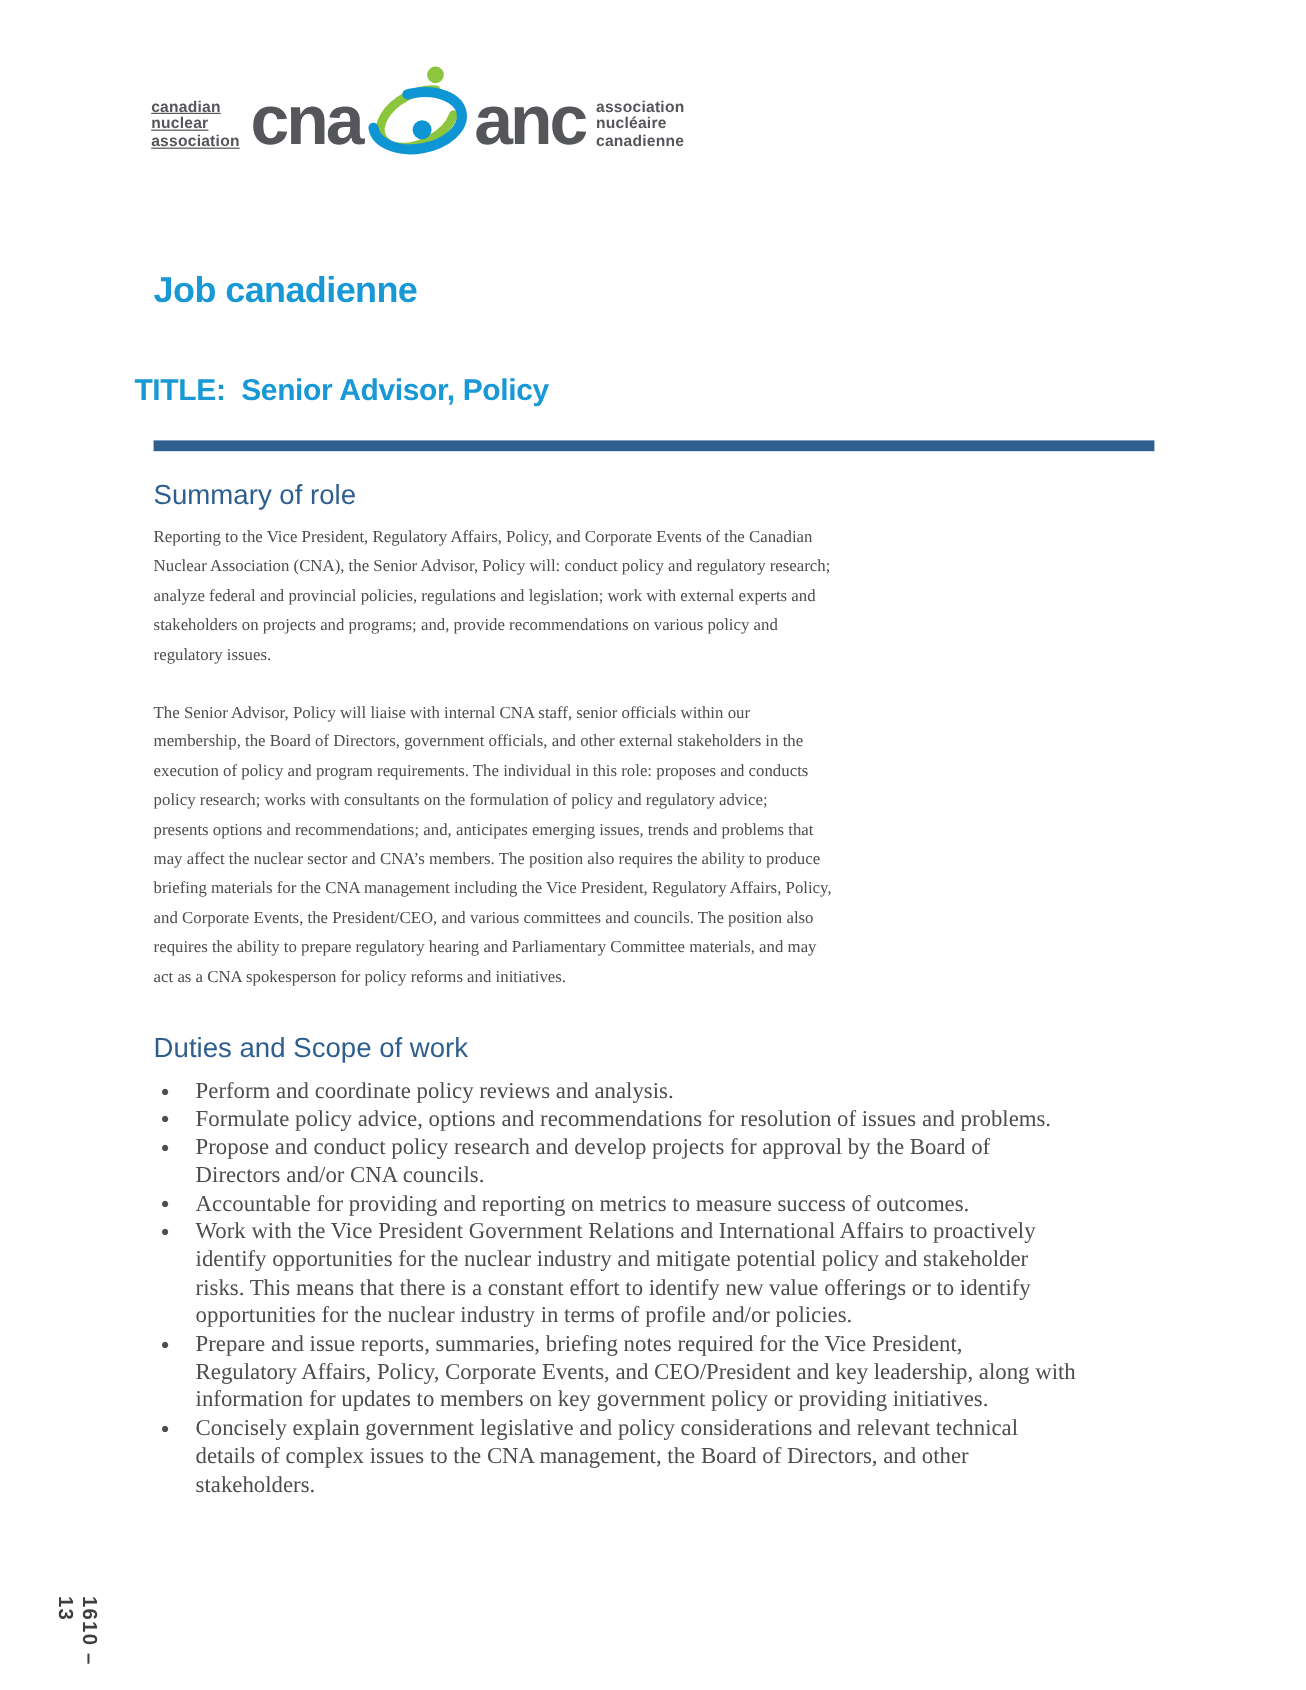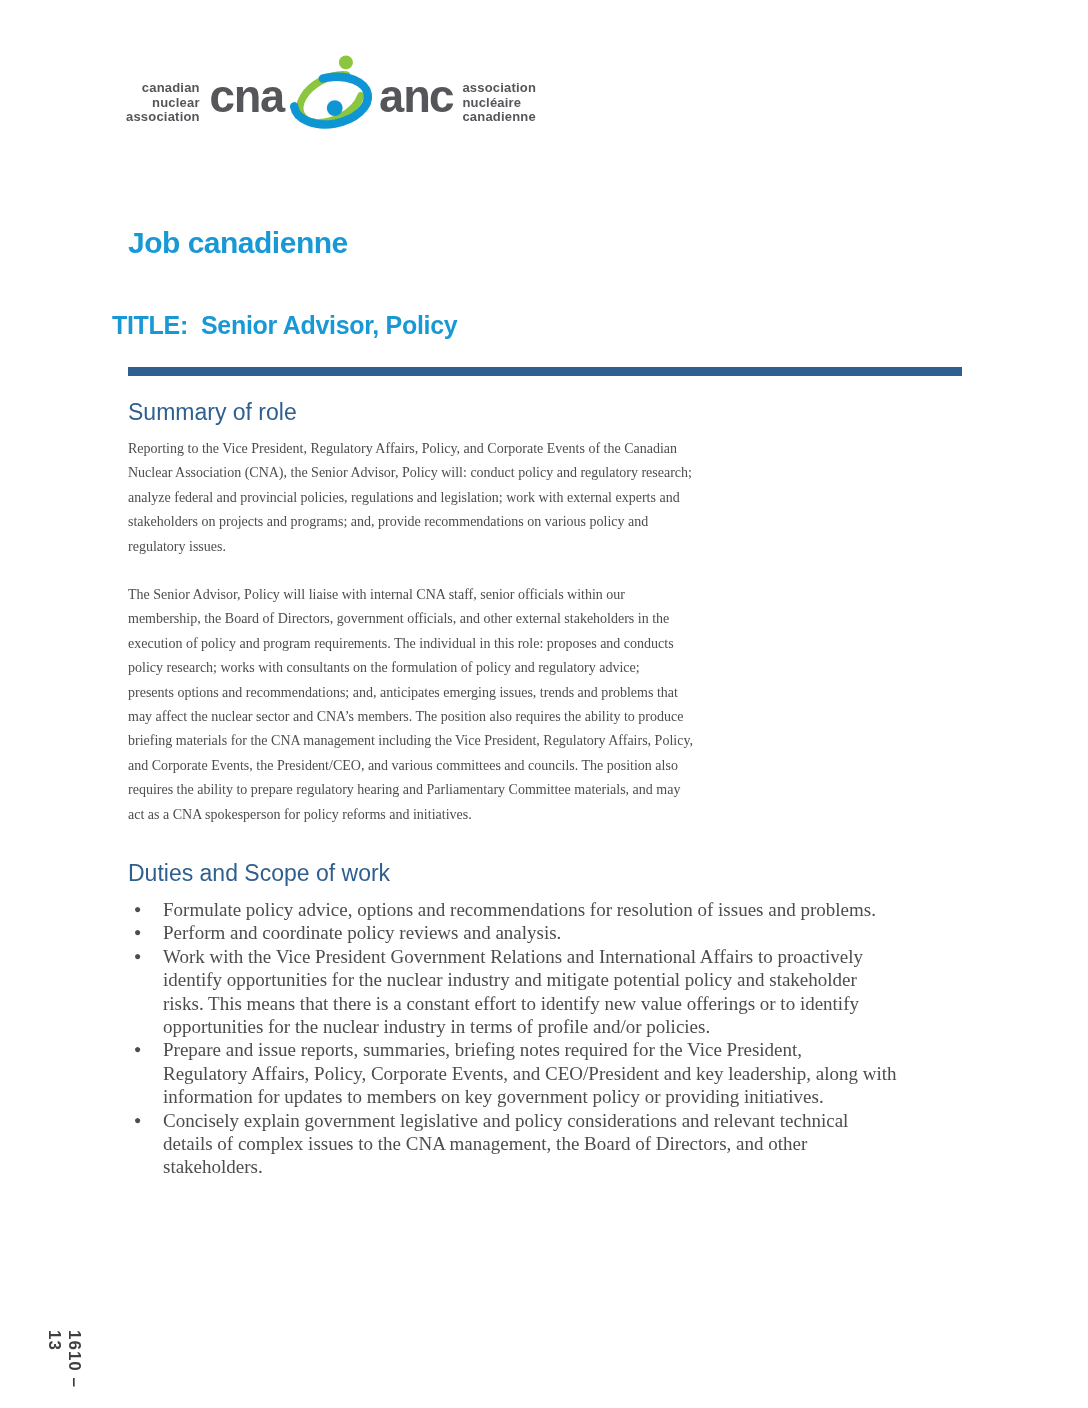--- a/index.html
+++ b/index.html
@@ -30,31 +30,30 @@
     display: flex;
     align-items: center;
   }
   .logo-small {
     font-size: 13px;
     line-height: 14.5px;
     font-weight: bold;
     color: var(--logo-gray);
     letter-spacing: 0.2px;
   }
-  .logo-small.left  { text-align: right; margin-right: 9px; }
+  .logo-small.left  { text-align: left; margin-right: 9px; text-decoration: underline; }
   .logo-small.right { text-align: left;  margin-left: 9px; }
   .logo-word {
-    font-size: 46px;
+    font-size: 58px;
     line-height: 1;
     font-weight: bold;
     letter-spacing: -2.5px;
     color: var(--logo-gray);
     position: relative;
     top: -3px;
-    font-family: Liberation Mono, monospace;
   }
   .logo-mark { margin: 0 4px; position: relative; top: -6px; }
   .icon-arc-green { fill: none; stroke: var(--logo-green); }
   .icon-arc-blue  { fill: none; stroke: var(--logo-blue); }
   .icon-dot-green { fill: var(--logo-green); }
   .icon-dot-blue  { fill: var(--logo-blue); }
 
   
   .doc-title {
     position: absolute;
@@ -196,22 +195,25 @@
 presents options and recommendations; and, anticipates emerging issues, trends and problems that
 may affect the nuclear sector and CNA’s members. The position also requires the ability to produce
 briefing materials for the CNA management including the Vice President, Regulatory Affairs, Policy,
 and Corporate Events, the President/CEO, and various committees and councils. The position also
 requires the ability to prepare regulatory hearing and Parliamentary Committee materials, and may
 act as a CNA spokesperson for policy reforms and initiatives.</p>
 
   <div class="section-heading heading-duties">Duties and Scope of work</div>
 
   <ul class="duties-list">
+    <li>Perform and coordinate policy reviews and analysis.</li>
     <li>Formulate policy advice, options and recommendations for resolution of issues and problems.</li>
-    <li>Perform and coordinate policy reviews and analysis.</li>
+    <li>Propose and conduct policy research and develop projects for approval by the Board of
+Directors and/or CNA councils.</li>
+    <li>Accountable for providing and reporting on metrics to measure success of outcomes.</li>
     <li>Work with the Vice President Government Relations and International Affairs to proactively
 identify opportunities for the nuclear industry and mitigate potential policy and stakeholder
 risks. This means that there is a constant effort to identify new value offerings or to identify
 opportunities for the nuclear industry in terms of profile and/or policies.</li>
     <li>Prepare and issue reports, summaries, briefing notes required for the Vice President,
 Regulatory Affairs, Policy, Corporate Events, and CEO/President and key leadership, along with
 information for updates to members on key government policy or providing initiatives.</li>
     <li>Concisely explain government legislative and policy considerations and relevant technical
 details of complex issues to the CNA management, the Board of Directors, and other
 stakeholders.</li>

